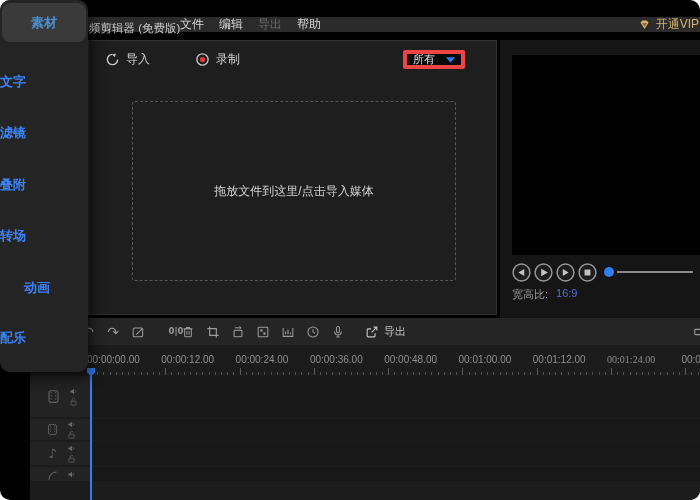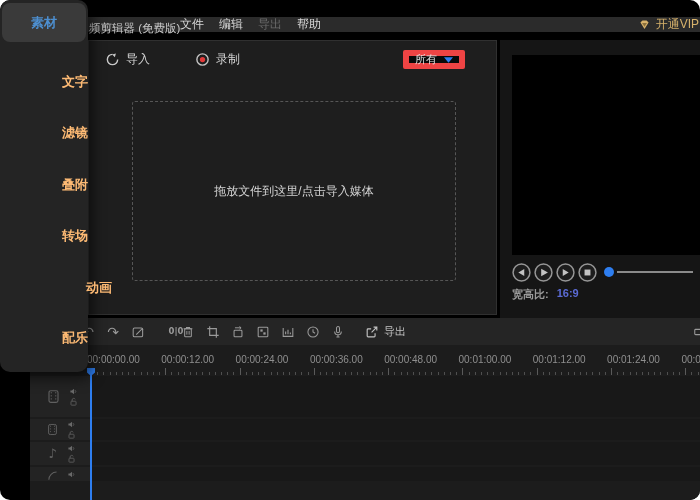--- a/index.html
+++ b/index.html
@@ -18,30 +18,30 @@
   .vip{position:absolute;right:1px;top:0;height:100%;display:flex;align-items:center;gap:5px;color:#d7b26b;font-size:12px;}
   .vip .icon{width:13px;height:13px;}
 
   
   .media-panel{position:absolute;left:88px;top:40px;width:409px;height:275px;background:#1e1e1e;
                border:1px solid #303030;box-sizing:border-box;}
   .mp-btn{position:absolute;display:flex;align-items:center;gap:6px;font-size:12px;color:#d6d6d6;}
   .mp-btn .icon{width:15px;height:15px;color:#c8c8c8;}
   #import-btn{left:16px;top:10px;}
   #record-btn{left:106px;top:10px;}
-  .dropdown{position:absolute;left:314px;top:9px;width:62px;height:19px;background:#0a0a0a;border:6px solid #ef4444;
+  .dropdown{position:absolute;left:314px;top:9px;width:62px;height:19px;background:#0a0a0a;border:4px solid #ef4444;
             border-radius:2px;display:flex;align-items:center;box-sizing:border-box;padding:0 6px;}
   .dd-val{font-size:11px;color:#e0e0e0;flex:1;}
   .dropdown .icon{width:9px;height:6px;}
   .dropzone{position:absolute;left:43px;top:60px;width:322px;height:178px;border:1px dashed #565656;border-radius:3px;
             display:flex;align-items:center;justify-content:center;}
   .dropzone span{font-size:12px;color:#d5d5d5;}
 
   
-  .preview-panel{position:absolute;left:500px;top:40px;width:200px;height:355px;background:#151515;font-weight:bold;}
+  .preview-panel{position:absolute;left:500px;top:40px;width:200px;height:355px;background:#151515;}
   .video-frame{position:absolute;left:12px;top:15px;right:0;height:200px;background:#000;}
   .transport-row{position:absolute;left:12px;top:222px;right:4px;height:20px;display:flex;align-items:center;gap:3px;}
   .tbtn{width:19px;height:19px;}
   .seek-dot{width:10px;height:10px;border-radius:50%;background:#2e7ef0;margin-left:4px;flex:none;}
   .seek-line{flex:1;height:2px;background:#8a8a8a;margin-right:3px;}
   .aspect-row{position:absolute;left:12px;top:247px;display:flex;gap:8px;font-size:11px;color:#9a9a9a;}
   .aspect-val{color:#5b6bd5;}
 
   
   .toolbar{position:absolute;left:30px;top:318px;right:0;height:27px;background:#252525;}
@@ -72,21 +72,21 @@
   .note{font-size:13px;color:#606060;}
   .playhead-line{position:absolute;left:60px;top:24px;bottom:0;width:2px;background:#2e7ef0;}
   .playhead-head{position:absolute;left:57px;top:23px;width:8px;height:8px;background:#2e7ef0;
                  clip-path:polygon(0 0,100% 0,100% 55%,50% 100%,0 55%);}
 
   
   .popup{position:absolute;left:0;top:0;width:88px;height:372px;background:#242424;border-radius:10px;
          box-shadow:4px 6px 14px rgba(0,0,0,.6);}
   .popup-tab{position:absolute;left:2px;top:3px;right:2px;height:39px;background:#3a3a3a;border-radius:8px;
              display:flex;align-items:center;justify-content:center;font-size:13px;font-weight:bold;color:#4d8fd0;}
-  .popup-item{position:absolute;left:0;width:100%;text-align:right;font-size:13px;font-weight:bold;color:#fdba74;}
+  .popup-item{position:absolute;left:0;width:100%;text-align:left;font-size:13px;font-weight:bold;color:#3b82f6;}
 </style>
 </head>
 <body>
 
 <div id="stage">
 
   <div class="menubar">
     <span class="apptitle">频剪辑器 (免费版)</span>
     <div class="menus" id="menus">
         <span class="menu-item">文件</span>
@@ -252,21 +252,21 @@
 
   <div class="timeline">
     <div class="ruler" id="ruler">
         <span class="ruler-label" style="left: 57px;">00:00:00.00</span>
         <span class="ruler-label" style="left: 131.3px;">00:00:12.00</span>
         <span class="ruler-label" style="left: 205.6px;">00:00:24.00</span>
         <span class="ruler-label" style="left: 279.9px;">00:00:36.00</span>
         <span class="ruler-label" style="left: 354.2px;">00:00:48.00</span>
         <span class="ruler-label" style="left: 428.5px;">00:01:00.00</span>
         <span class="ruler-label" style="left: 502.8px;">00:01:12.00</span>
-        <span class="ruler-label" style="left: 577.1px;">00:01:24.00</span>
+        <span class="ruler-label" style="left: 577.1px; font-family: Liberation Serif, serif;">00:01:24.00</span>
         <span class="ruler-label" style="left: 651.4px;">00:01:36.00</span>
         <span class="tick" style="left: 61px; height: 7px; background: rgb(90, 90, 90);"></span>
         <span class="tick" style="left: 67.19px; height: 3px;"></span>
         <span class="tick" style="left: 73.38px; height: 3px;"></span>
         <span class="tick" style="left: 79.57px; height: 3px;"></span>
         <span class="tick" style="left: 85.76px; height: 3px;"></span>
         <span class="tick" style="left: 91.95px; height: 3px;"></span>
         <span class="tick" style="left: 98.14px; height: 3px;"></span>
         <span class="tick" style="left: 104.33px; height: 3px;"></span>
         <span class="tick" style="left: 110.52px; height: 3px;"></span>

